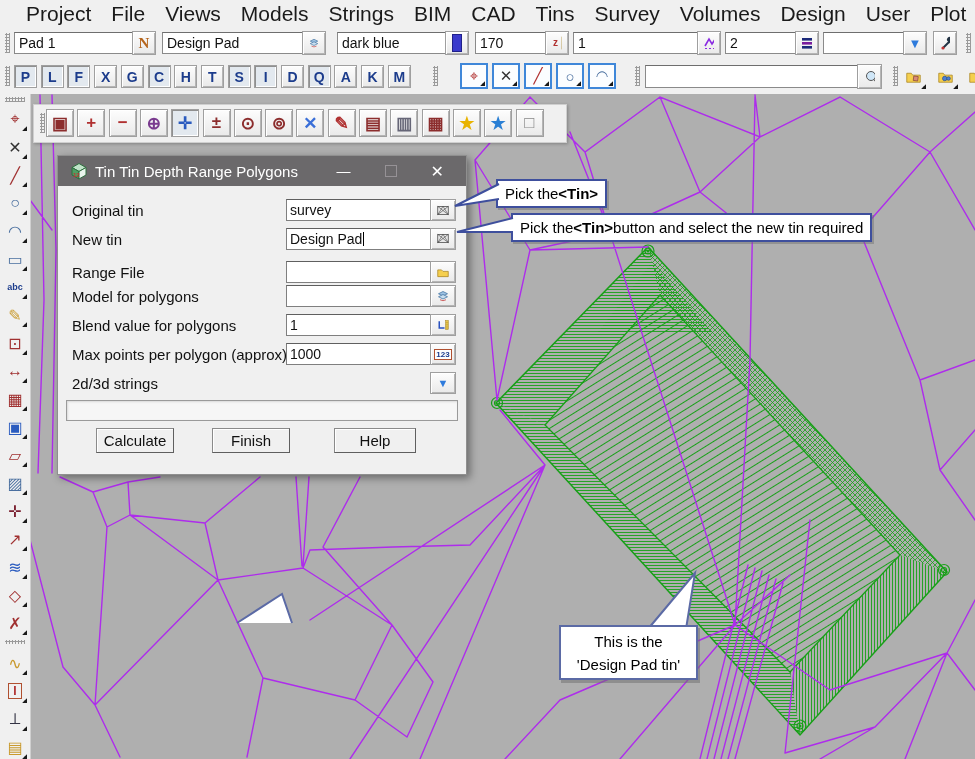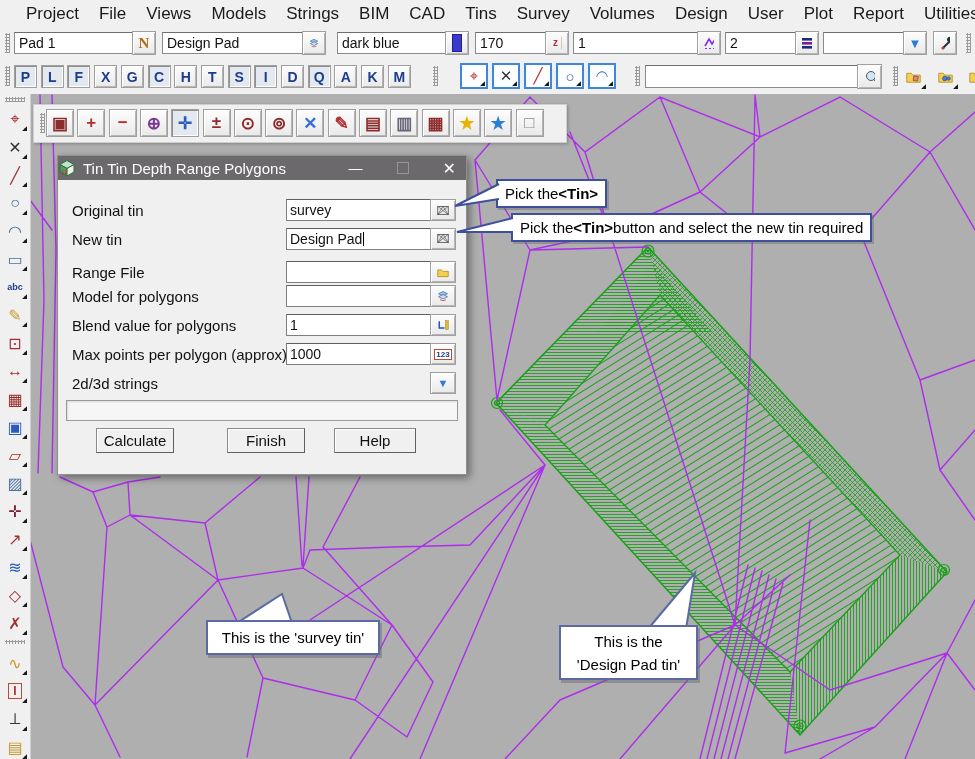--- a/index.html
+++ b/index.html
@@ -16,21 +16,21 @@
   .btn3d{position:absolute;background:linear-gradient(#fdfdfd,#e9e9e9);border:1px solid #9f9f9f;
          box-shadow:inset 1px 1px 0 #fff, inset -1px -1px 0 #b5b5b5;
          display:flex;align-items:center;justify-content:center;box-sizing:border-box;}
   .btn3d.pressed{background:#e3e9ef;box-shadow:inset 1px 1px 0 #8f8f8f, inset -1px -1px 0 #fff;}
   .corner::after{content:"";position:absolute;right:1px;bottom:1px;
                  border-left:4px solid transparent;border-top:4px solid transparent;border-bottom:4px solid #1a1a1a;border-right:4px solid #1a1a1a;width:0;height:0;transform:scale(.6);transform-origin:bottom right;}
 
   
   .menubar{position:absolute;left:0;top:0;width:100%;height:27px;background:#f0f0f0;
            border-bottom:1px solid #e0e0e0;display:flex;align-items:center;white-space:nowrap;}
-  .menu-item{padding:0 10px;font-size:17px;color:#1a1a1a;cursor:default;}
+  .menu-item{padding:0 10px;font-size:21px;color:#1a1a1a;cursor:default;}
   .logo{margin-left:4px;margin-right:6px;width:21px;height:21px;}
 
   
   .bar2{position:absolute;left:0;top:27px;width:100%;height:33px;background:#f0f0f0;}
   .bar2 .tb-input{top:5px;height:20px;}
   .bar2 .btn3d{top:4px;width:24px;height:24px;}
 
   
   .bar3{position:absolute;left:0;top:60px;width:100%;height:34px;background:#f0f0f0;
         border-bottom:1px solid #c9c9c9;}
@@ -51,21 +51,21 @@
            box-shadow:none;display:flex;align-items:center;justify-content:center;font-size:16px;}
   .lt-sep{position:absolute;left:5px;width:20px;height:4px;
           background-image:radial-gradient(#9a9a9a 1px,transparent 1.2px);background-size:3px 3px;}
 
   
   .canvas{position:absolute;left:30px;top:94px;z-index:1;}
 
   
   .dlg{position:absolute;left:57px;top:155px;width:408px;height:318px;background:#f0f0f0;
        border:1px solid #8f8f8f;box-shadow:3px 3px 8px rgba(0,0,0,.4);z-index:5;}
-  .dlg-title{height:24px;background:#6b696b;color:#fff;display:flex;align-items:center;padding:0 0;}
+  .dlg-title{height:30px;background:#6b696b;color:#fff;display:flex;align-items:center;padding:0 12px;}
   .dlg-title .t-text{font-size:15px;margin-left:7px;}
   .dlg-ctrl{margin-left:auto;display:flex;align-items:center;gap:34px;padding-right:10px;}
   .dlg-ctrl span{font-size:14px;color:#fff;cursor:default;}
   .dlg-ctrl .maxi{width:10px;height:10px;border:1px solid #969296;color:transparent;}
   .dlg-row{position:absolute;left:0;width:100%;height:22px;}
   .dlg-label{position:absolute;left:14px;top:3px;font-size:15px;color:#111;white-space:nowrap;}
   .dlg-input{position:absolute;left:228px;top:0;width:138px;height:20px;background:#fff;
              border:1px solid #7f7f7f;border-top-color:#5f5f5f;display:flex;align-items:center;
              padding:0 3px;font-size:14px;color:#111;white-space:nowrap;}
   .caret{display:inline-block;width:1px;height:14px;background:#000;margin-left:1px;}
@@ -545,21 +545,21 @@
           <span class="dlg-label">2d/3d strings</span>
           <button class="btn3d dlg-ic-btn">
             <span class="dd-ic">▼</span>
           </button>
         </div>
       </div>
     <div class="dlg-status"><span></span></div>
     <button class="dlg-btn" style="left:38px;width:78px;">
         <span>Calculate</span>
       </button>
-    <button class="dlg-btn" style="left:169px;width:78px;">
+    <button class="dlg-btn" style="left:154px;width:78px;">
         <span>Finish</span>
       </button>
     <button class="dlg-btn" style="left:276px;width:82px;">
         <span>Help</span>
       </button>
   </div>
 
   <div class="callout" style="left:496px;top:179px;">
     <span>Pick the </span>
       <b>&lt;Tin&gt;</b>
@@ -576,23 +576,20 @@
   </div>
   <svg class="tailsvg" style="left:456px;top:215px;" width="58" height="24">
     <polygon points="57,3 1,17 57,17" fill="#fff"></polygon>
     <path d="M57,3 L1,17 L57,17" fill="none" stroke="#3e4f9d" stroke-width="2"></path>
   </svg>
 
   <svg class="tailsvg" style="left:230px;top:592px;z-index:4;" width="66" height="32">
     <polygon points="7,31 52,2 62,31" fill="#fff"></polygon>
     <path d="M7,31 L52,2 L62,31" fill="none" stroke="#5b6aa5" stroke-width="2"></path>
   </svg>
-  <div class="bubble" style="left:206px;top:620px;width:170px;height:31px;">
-    <span>This is the 'survey tin'</span>
-  </div>
 
   <svg class="tailsvg" style="left:640px;top:570px;z-index:4;" width="62" height="60">
     <polygon points="8,59 55,3 46,59" fill="#fff"></polygon>
     <path d="M8,59 L55,3 L46,59" fill="none" stroke="#5b6aa5" stroke-width="2"></path>
   </svg>
   <div class="bubble" style="left:559px;top:625px;width:135px;height:51px;">
     <span>This is the</span>
     <span>'Design Pad tin'</span>
   </div>
 

